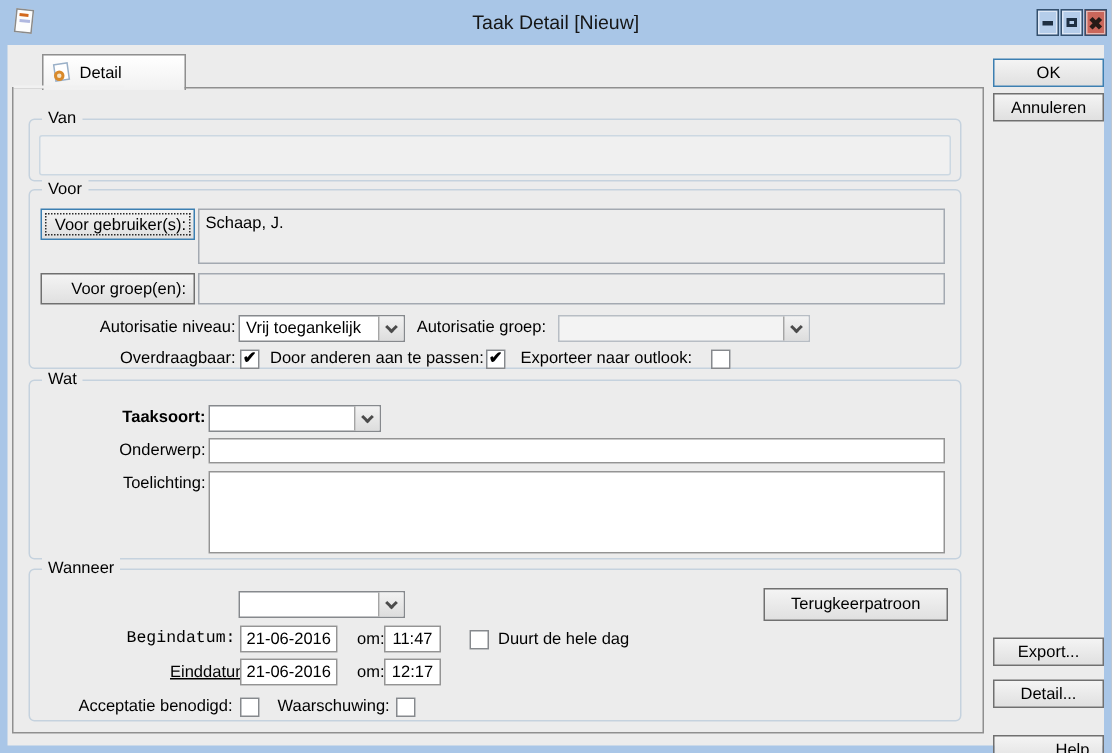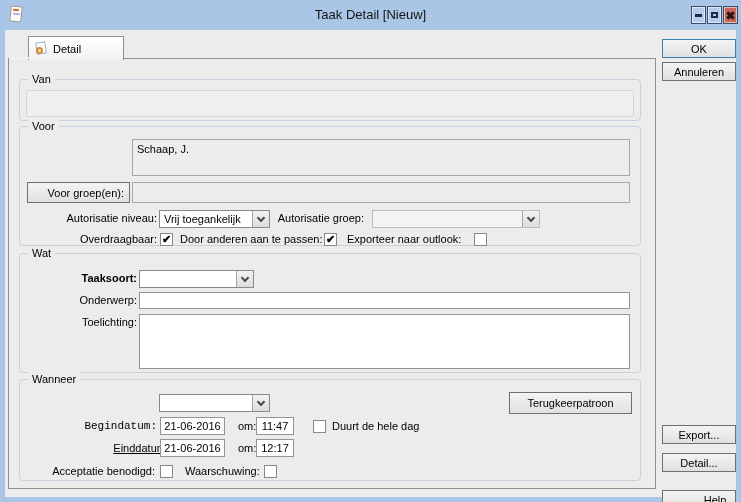--- a/index.html
+++ b/index.html
@@ -178,20 +178,21 @@
     <div class="tabpage">
 
       <div class="groupbox" style="left:10px; top:20px; width:622px; height:42px;">
         <span class="glabel">Van</span>
         <div class="van-field" style="left:6px; top:10px; width:608px; height:27px;"></div>
       </div>
 
       <div class="groupbox" style="left:10px; top:67px; width:622px; height:120px;">
         <span class="glabel">Voor</span>
 
+        <div class="btn focused" style="left:7px; top:12px; width:103px; height:21px;">Voor gebruiker(s):</div>
         <div class="sunken" style="left:112px; top:12px; width:498px; height:37px;">Schaap, J.</div>
 
         <div class="btn label-btn" style="left:7px; top:55px; width:103px; height:21px;">Voor groep(en):</div>
         <div class="sunken" style="left:112px; top:55px; width:498px; height:21px;"></div>
 
         <div class="lbl" style="left:0; top:83px; width:137px;">Autorisatie niveau:</div>
         <div class="combo" style="left:139px; top:83px; width:111px;">
           <span class="val">Vrij toegankelijk</span>
           <span class="dbtn">
               <span class="chev"></span>

